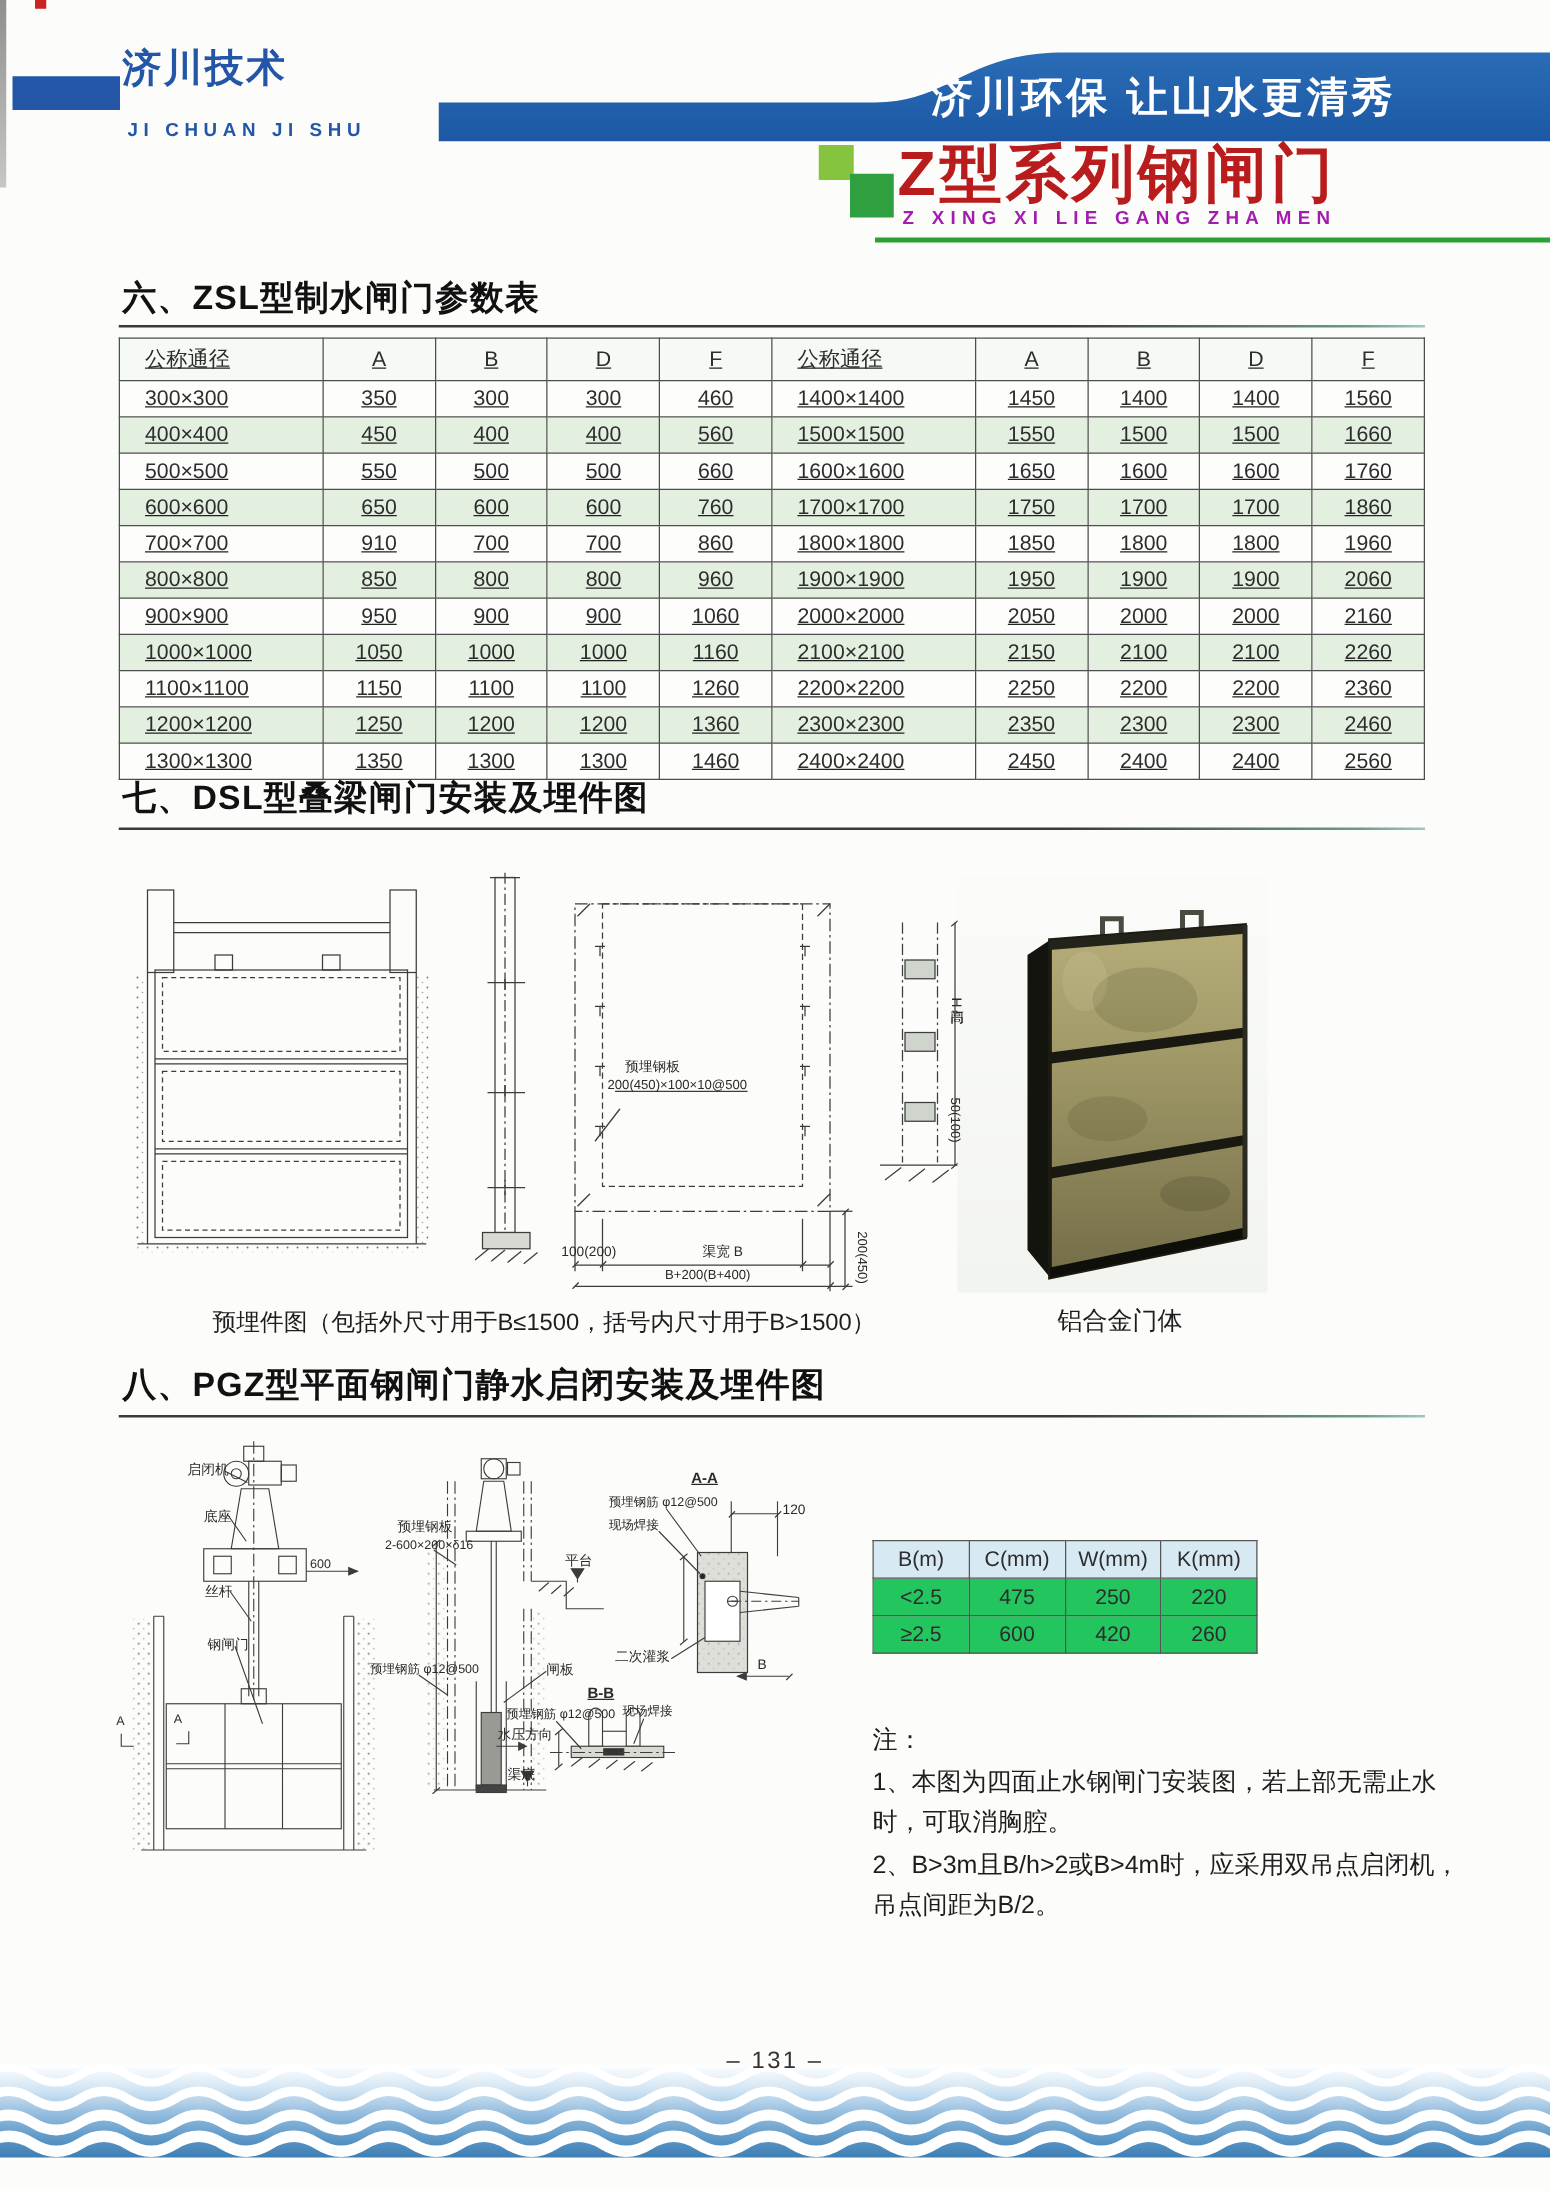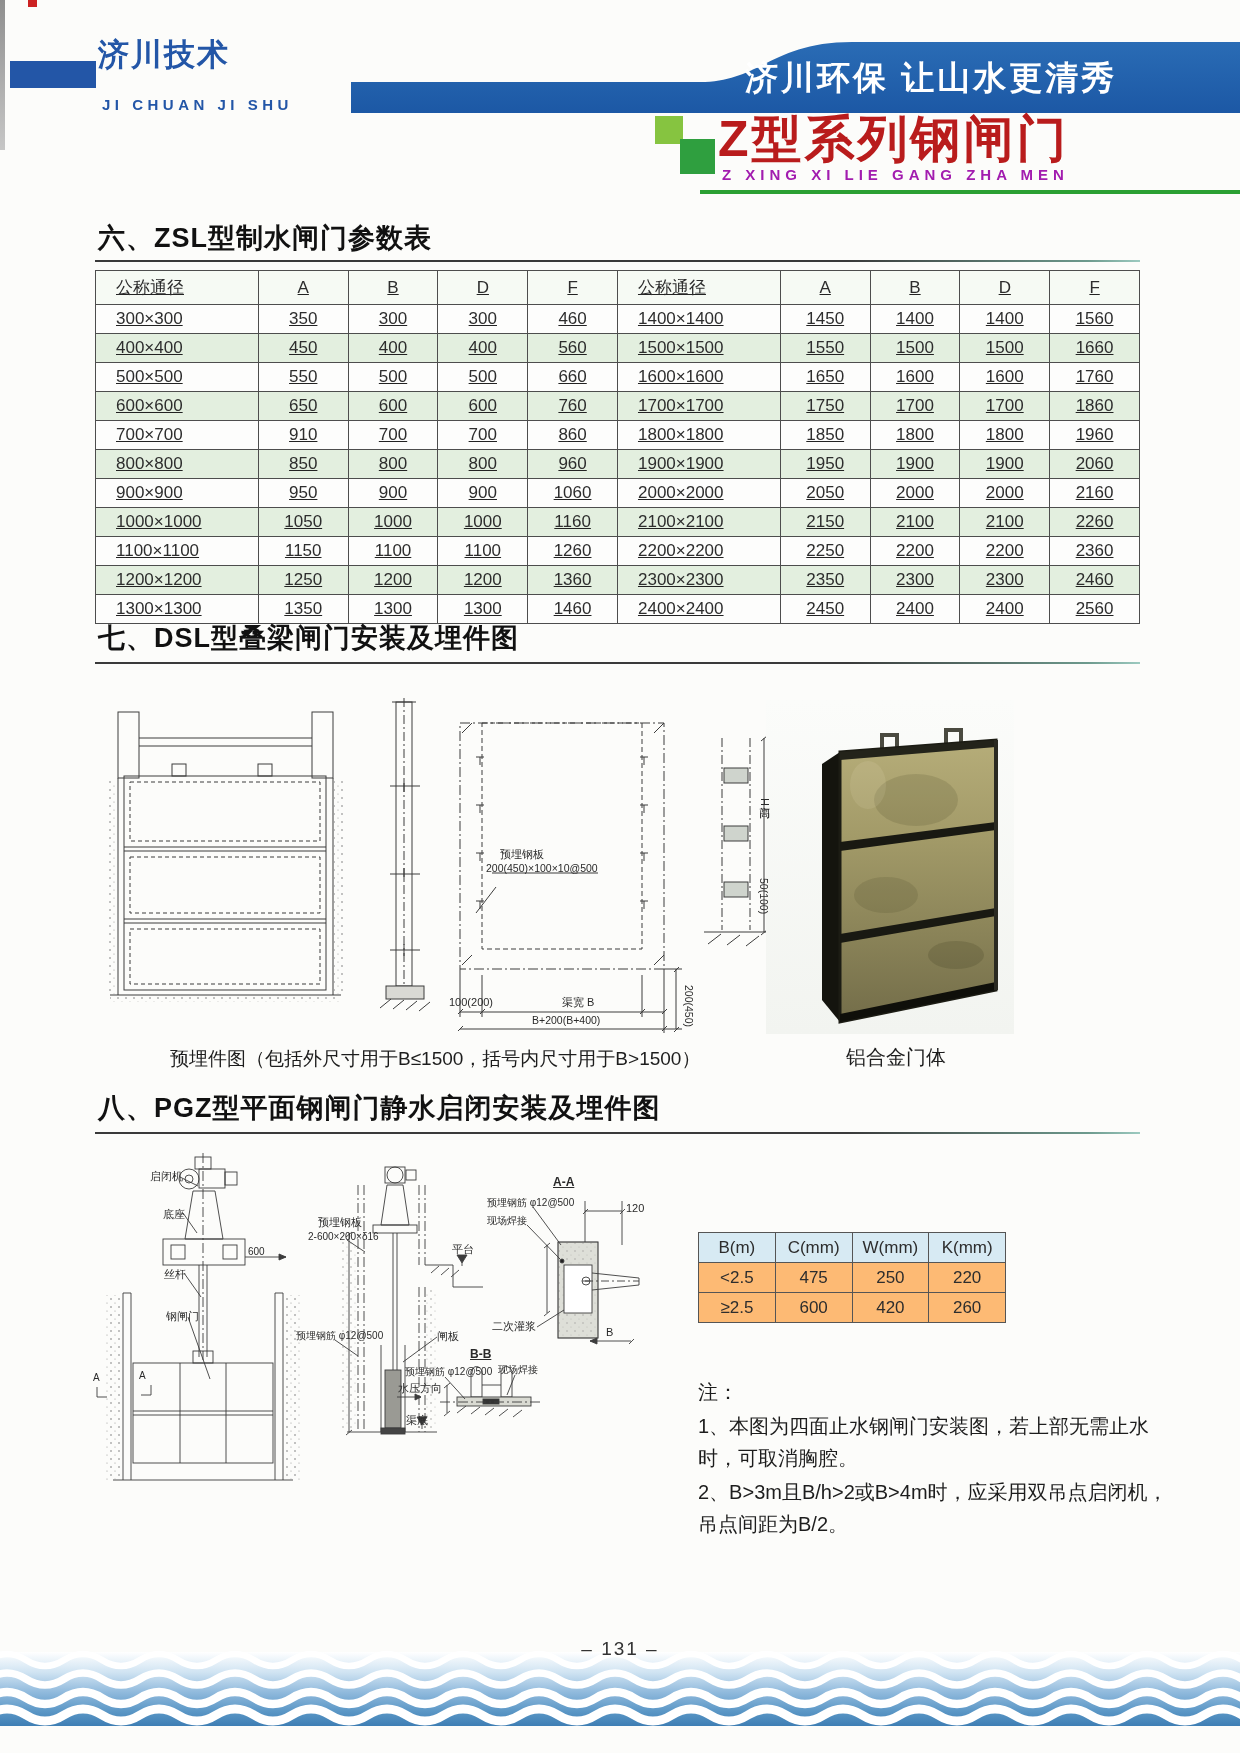--- a/index.html
+++ b/index.html
@@ -38,21 +38,21 @@
   .t-main th{height:31px;background:#f6faf4;}
   .t-main th:nth-child(1),.t-main td:nth-child(1),
   .t-main th:nth-child(6),.t-main td:nth-child(6){text-align:left;padding-left:20px;width:13.3%;}
   .t-main tbody tr:nth-child(even){background:#e3efdf;}
   .t-main tbody tr:nth-child(odd){background:#fdfdfc;}
   
   .t-small{position:absolute;left:698px;top:1232px;width:308px;font-size:17px;}
   .t-small th,.t-small td{border:1px solid #555;text-align:center;height:29px;
                           padding:0 2px;font-weight:normal;color:#2d2d2d;}
   .t-small th{background:#d7eaf3;}
-  .t-small td{background:#fdba74;}
+  .t-small td{background:#22c55e;}
   
   svg.draw{position:absolute;}
   .lbl{position:absolute;font-size:11px;line-height:1.15;color:#2a2a2a;white-space:nowrap;}
   .lbl.v{writing-mode:vertical-rl;}
   .lbl.big{font-size:19px;color:#1d1d1d;}
   .lbl.sec{font-size:12px;font-weight:bold;text-decoration:underline;}
   .photo{position:absolute;left:766px;top:700px;width:248px;height:334px;
          background:linear-gradient(#fbfcfa,#f2f4f0);}
   .notes{position:absolute;left:698px;top:1376px;width:488px;font-size:20px;
          line-height:1.6;color:#1d1d1d;}

